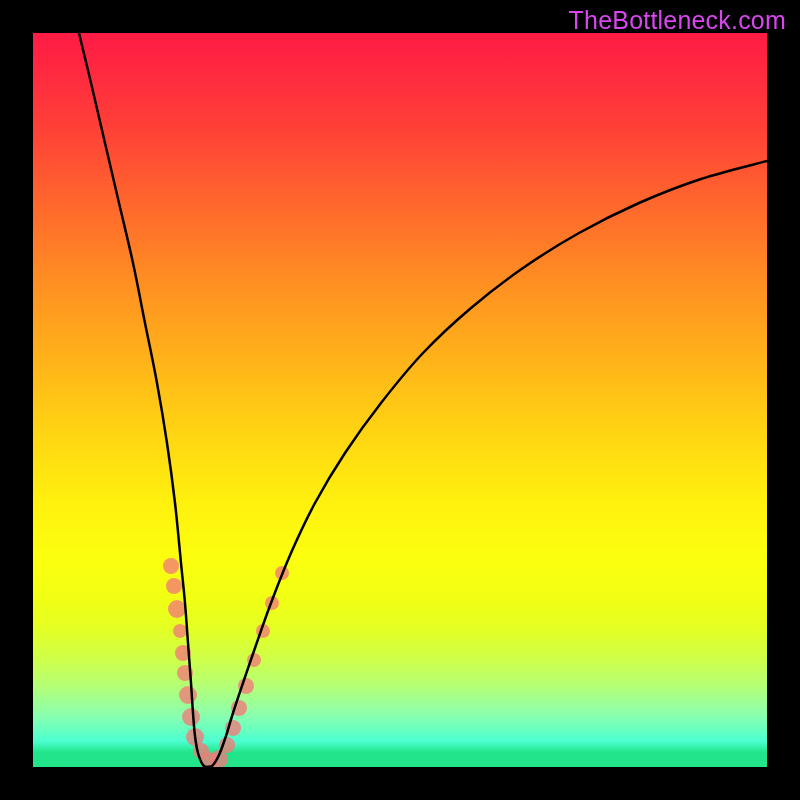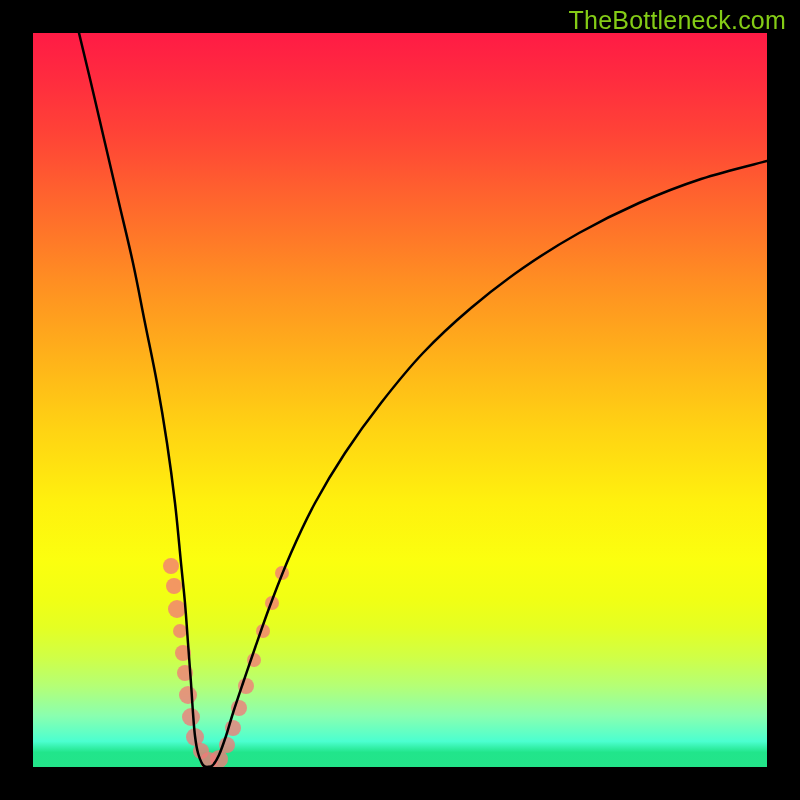--- a/index.html
+++ b/index.html
@@ -48,21 +48,21 @@
       #8affaf 93%,
       #4cffd0 96.5%,
       #21e58b 98%,
       #23e489 100%
     );
   }
   .watermark {
     position: absolute;
     top: 6px;
     right: 14px;
-    color: #84cc16;
+    color: #d946ef;
     font-size: 25px;
     font-weight: 500;
     letter-spacing: 0.2px;
   }
   svg.curves {
     position: absolute;
     inset: 0;
   }
 </style>
 </head>

